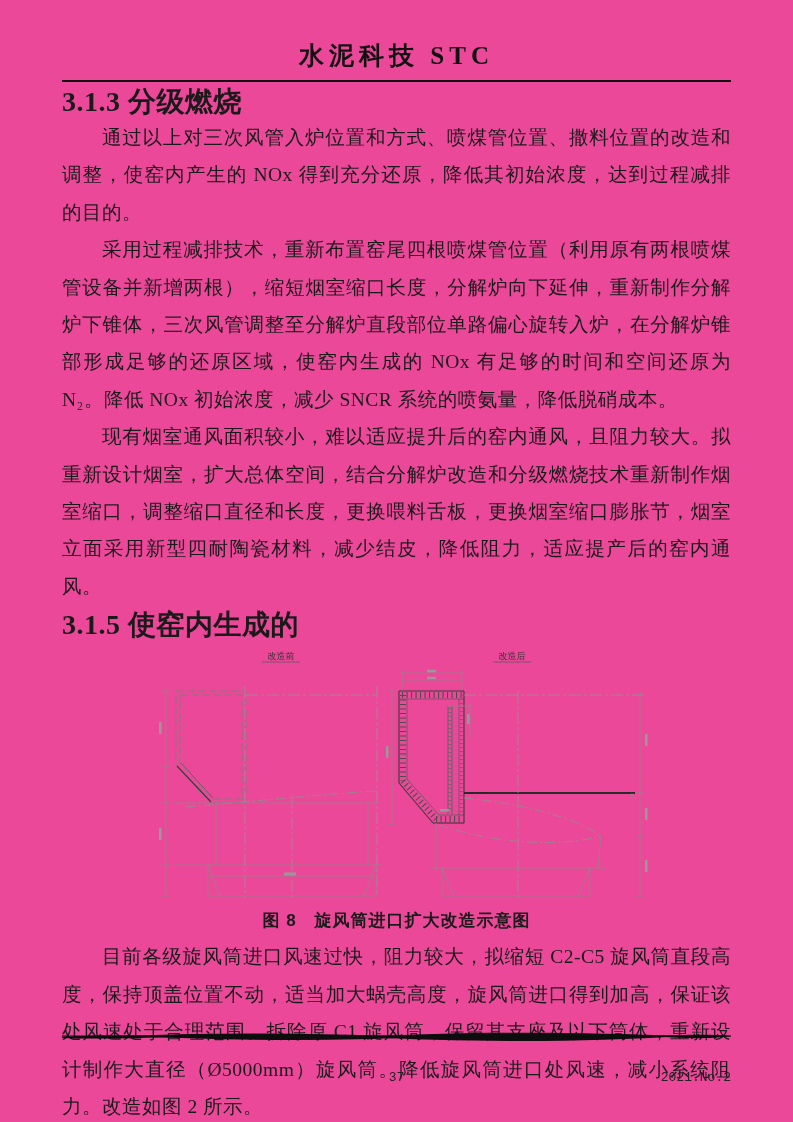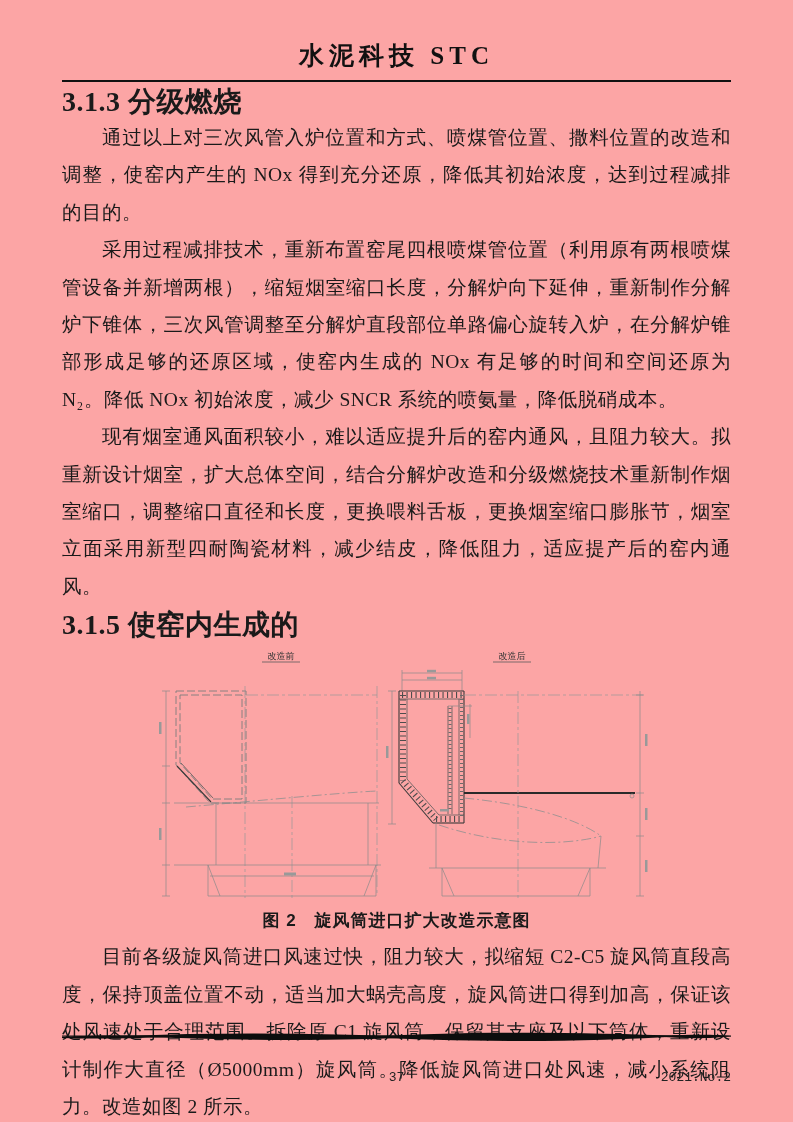--- a/index.html
+++ b/index.html
@@ -1,17 +1,17 @@
 <!DOCTYPE html>
 <html><head>
 <meta charset="utf-8">
 <style>
   html,body{margin:0;padding:0;background:#ffffff;}
   .page{
-    position:relative; width:793px; height:1122px; background:#fca5a5;
+    position:relative; width:793px; height:1122px; background:#ec4899;
     font-family:"Liberation Serif","DejaVu Serif",serif;
     color:#1a1a1a; overflow:hidden;
   }
   .content{position:absolute; left:62px; top:0; width:669px;}
   .journal-title{
     margin-top:38px; text-align:center; font-size:25px; font-weight:700;
     letter-spacing:5px; height:36px; line-height:36px; color:#111;
   }
   .header-rule{border:none; border-top:2.5px solid #111; margin:6px 0 0 0;}
   .sec-heading{
@@ -175,21 +175,21 @@
 
           <line x1="296" y1="222" x2="296" y2="250" class="thin"></line>
           <line x1="444" y1="222" x2="444" y2="250" class="thin"></line>
           <line x1="296" y1="250" x2="444" y2="250" class="thin"></line>
           <line x1="296" y1="222" x2="308" y2="250" class="thin"></line>
           <line x1="444" y1="222" x2="432" y2="250" class="thin"></line>
         </g>
       </svg>
     </div>
 
-    <div class="figure-caption">图 2　旋风筒进口扩大改造示意图</div>
+    <div class="figure-caption">图 8　旋风筒进口扩大改造示意图</div>
 
     <p class="para">目前各级旋风筒进口风速过快，阻力较大，拟缩短 C2-C5 旋风筒直段高度，保持顶盖位置不动，适当加大蜗壳高度，旋风筒进口得到加高，保证该处风速处于合理范围。拆除原 C1 旋风筒，保留其支座及以下筒体，重新设计制作大直径（Ø5000mm）旋风筒。降低旋风筒进口处风速，减小系统阻力。改造如图 2 所示。</p>
   </div>
 
   <div class="footer">
     <svg width="669" height="16" viewBox="0 0 669 16" xmlns="http://www.w3.org/2000/svg">
       <rect x="0" y="5.5" width="669" height="1.2" fill="#111"></rect>
       <path d="M60,6 C160,2 260,3 360,7 C260,12 160,10 60,6 Z" fill="#0d0d0d"></path>
       <path d="M300,7 C400,1 520,2 620,6 C520,13 400,12 300,7 Z" fill="#0d0d0d"></path>
       <path d="M0,7 C30,5 60,5 120,6.5 C60,9 30,9 0,8 Z" fill="#0d0d0d"></path>

